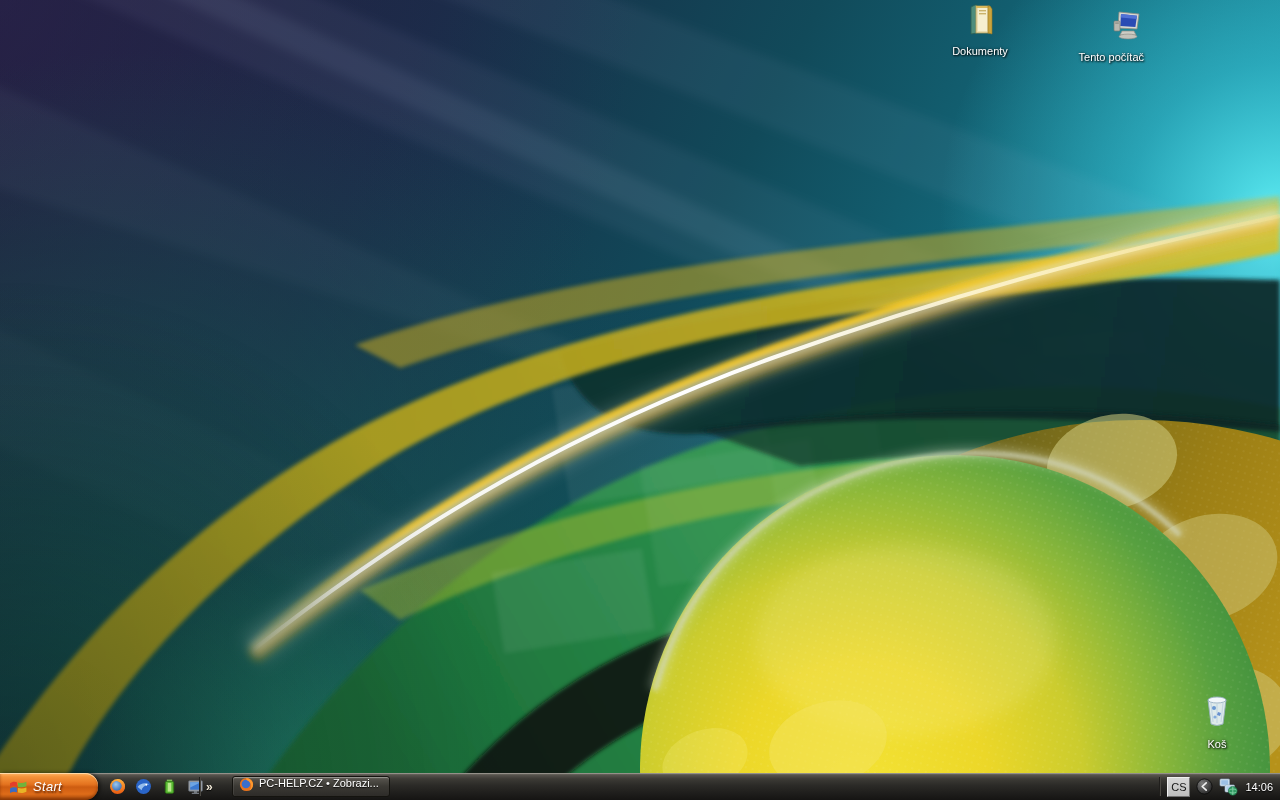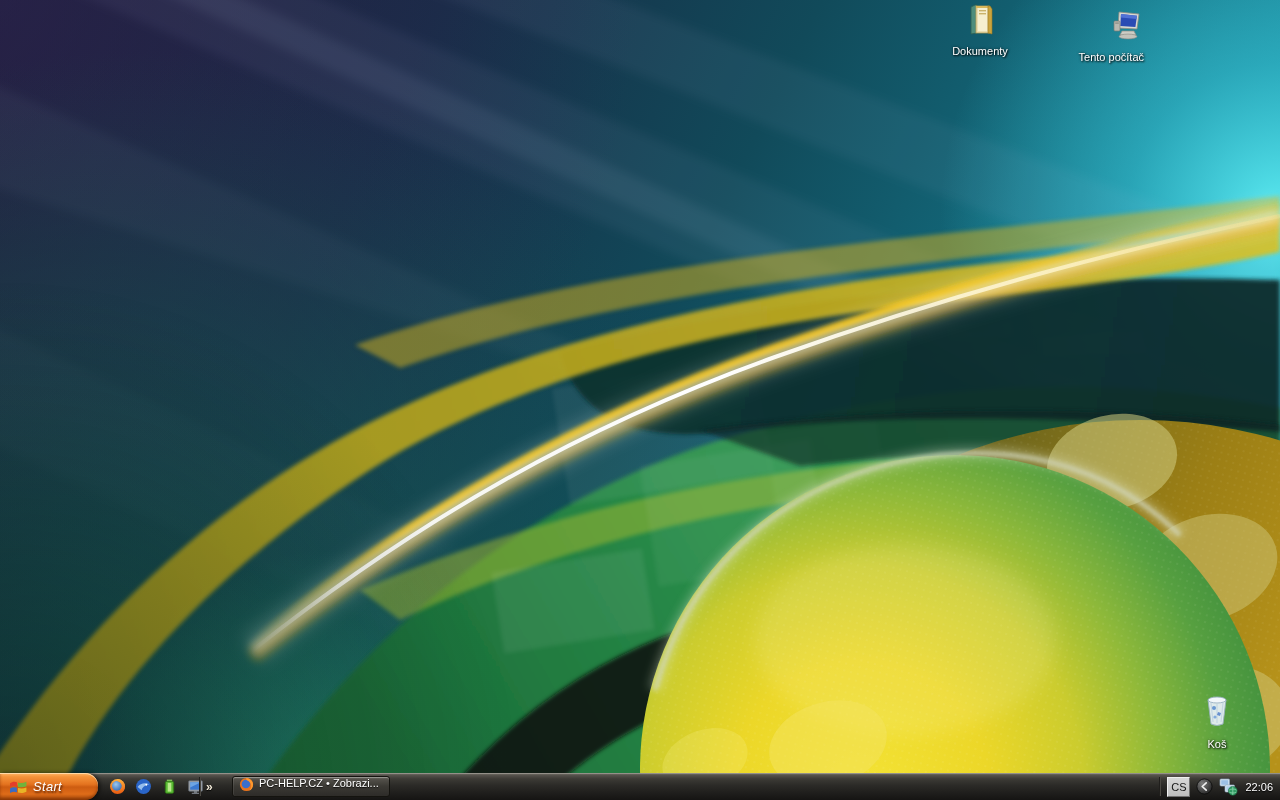--- a/index.html
+++ b/index.html
@@ -338,16 +338,16 @@
       <span class="trico">
         <svg width="19" height="19" viewBox="0 0 19 19">
           <rect x="1" y="2" width="9.5" height="7" rx="1" fill="#dce8f2" stroke="#8aa4bc" stroke-width=".7"></rect>
           <rect x="2.2" y="3.2" width="7.1" height="4.6" fill="#9cc0e4"></rect>
           <rect x="6" y="8" width="9.5" height="7" rx="1" fill="#e8f0f6" stroke="#8aa4bc" stroke-width=".7"></rect>
           <rect x="7.2" y="9.2" width="7.1" height="4.6" fill="#b0d0ea"></rect>
           <circle cx="13.8" cy="13.8" r="4.4" fill="#2f9a62" stroke="#1d6b42" stroke-width=".6"></circle>
           <path d="M10 13.2 C12 11.6 15.6 11.6 17.6 13.2 M10.2 15 C12.2 16.4 15.4 16.4 17.4 15 M13.8 9.6 V18" stroke="#9ae0b8" stroke-width=".7" fill="none"></path>
         </svg>
       </span>
-      <span id="clock">22:06</span>
+      <span id="clock">14:06</span>
     </div>
   </div>
 </div>
 
 </body></html>

